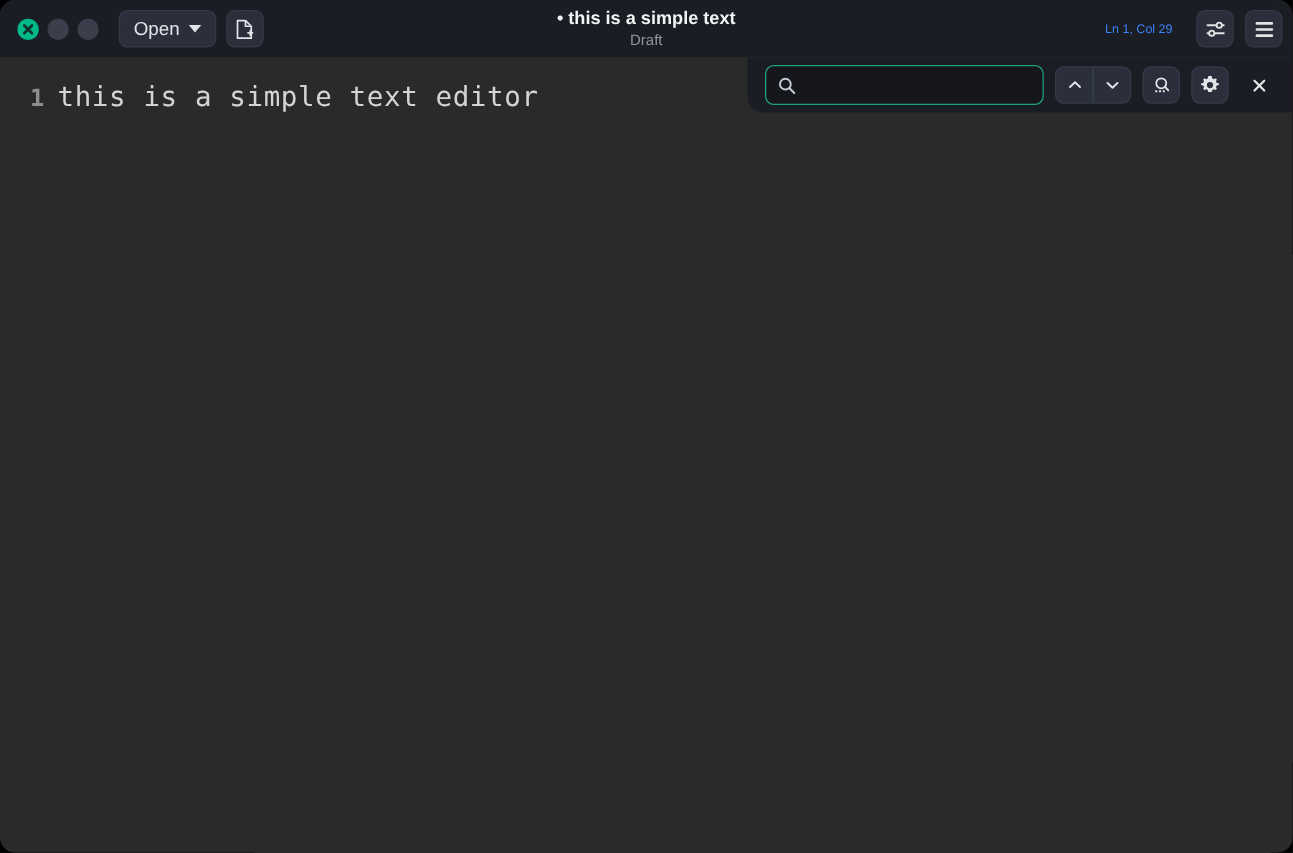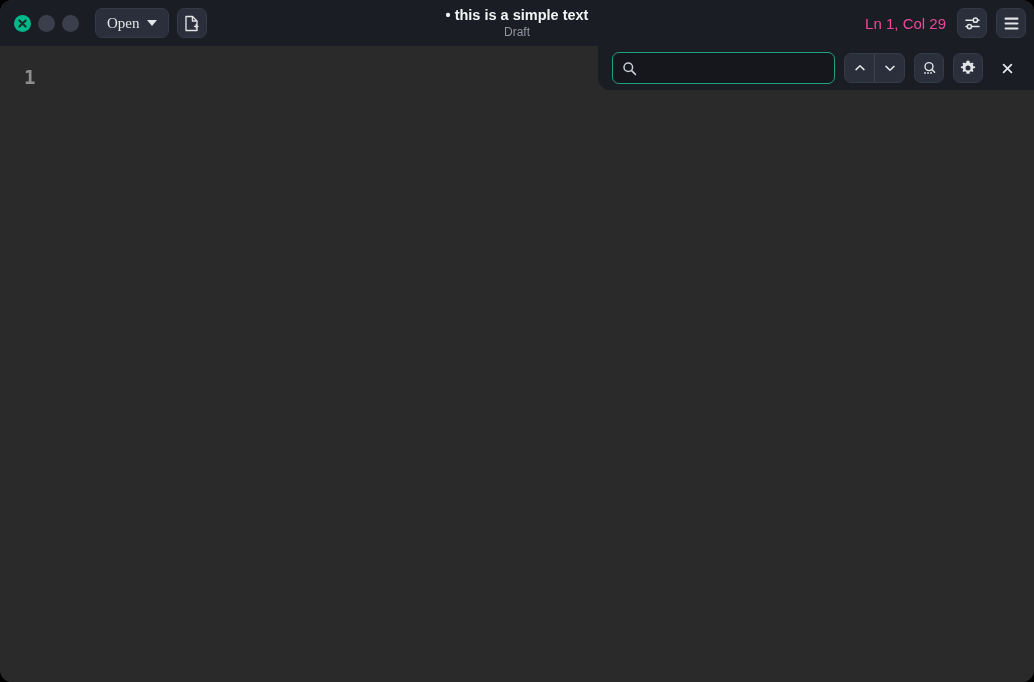--- a/index.html
+++ b/index.html
@@ -78,21 +78,20 @@
     align-items: center;
     justify-content: center;
     box-sizing: border-box;
     cursor: pointer;
     user-select: none;
   }
   .btn-open {
     padding: 0 11px;
     gap: 7px;
     font-size: 15px;
-    font-family: Liberation Serif, serif;
   }
   .btn-icon {
     width: 30px;
   }
   .caret {
     width: 0; height: 0;
     border-left: 5px solid transparent;
     border-right: 5px solid transparent;
     border-top: 6px solid #e3e4e8;
   }
@@ -116,24 +115,24 @@
     white-space: nowrap;
   }
   #title-sub {
     font-size: 12px;
     color: #9296a2;
     line-height: 14px;
     margin-top: 1px;
   }
 
   #cursor-pos {
-    font-size: 15px;
-    color: #ec4899;
+    font-size: 10px;
+    color: #3b82f6;
     white-space: nowrap;
-    margin-right: 2px;
+    margin-right: 10px;
   }
 
   
   #editor-area {
     position: relative;
     height: 636px;
     background: #2a2a2a;
     border-bottom-left-radius: 12px;
     border-bottom-right-radius: 12px;
     overflow: hidden;
@@ -293,20 +292,21 @@
           </svg>
         </span>
       </div>
     </div>
   </div>
 
   <div id="editor-area">
 
     <div id="code-line">
       <div id="gutter-num">1</div>
+      <div id="line-text">this is a simple text editor</div>
     </div>
 
     <div id="search-panel">
 
       <div id="search-field">
         <span>
           <svg width="15" height="15" viewBox="0 0 15 15">
             <circle cx="6.3" cy="6.3" r="4.3" fill="none" stroke="#c9ccd3" stroke-width="1.5"></circle>
             <path d="M9.6 9.6 L13.4 13.4" stroke="#c9ccd3" stroke-width="1.6" stroke-linecap="round"></path>
           </svg>

